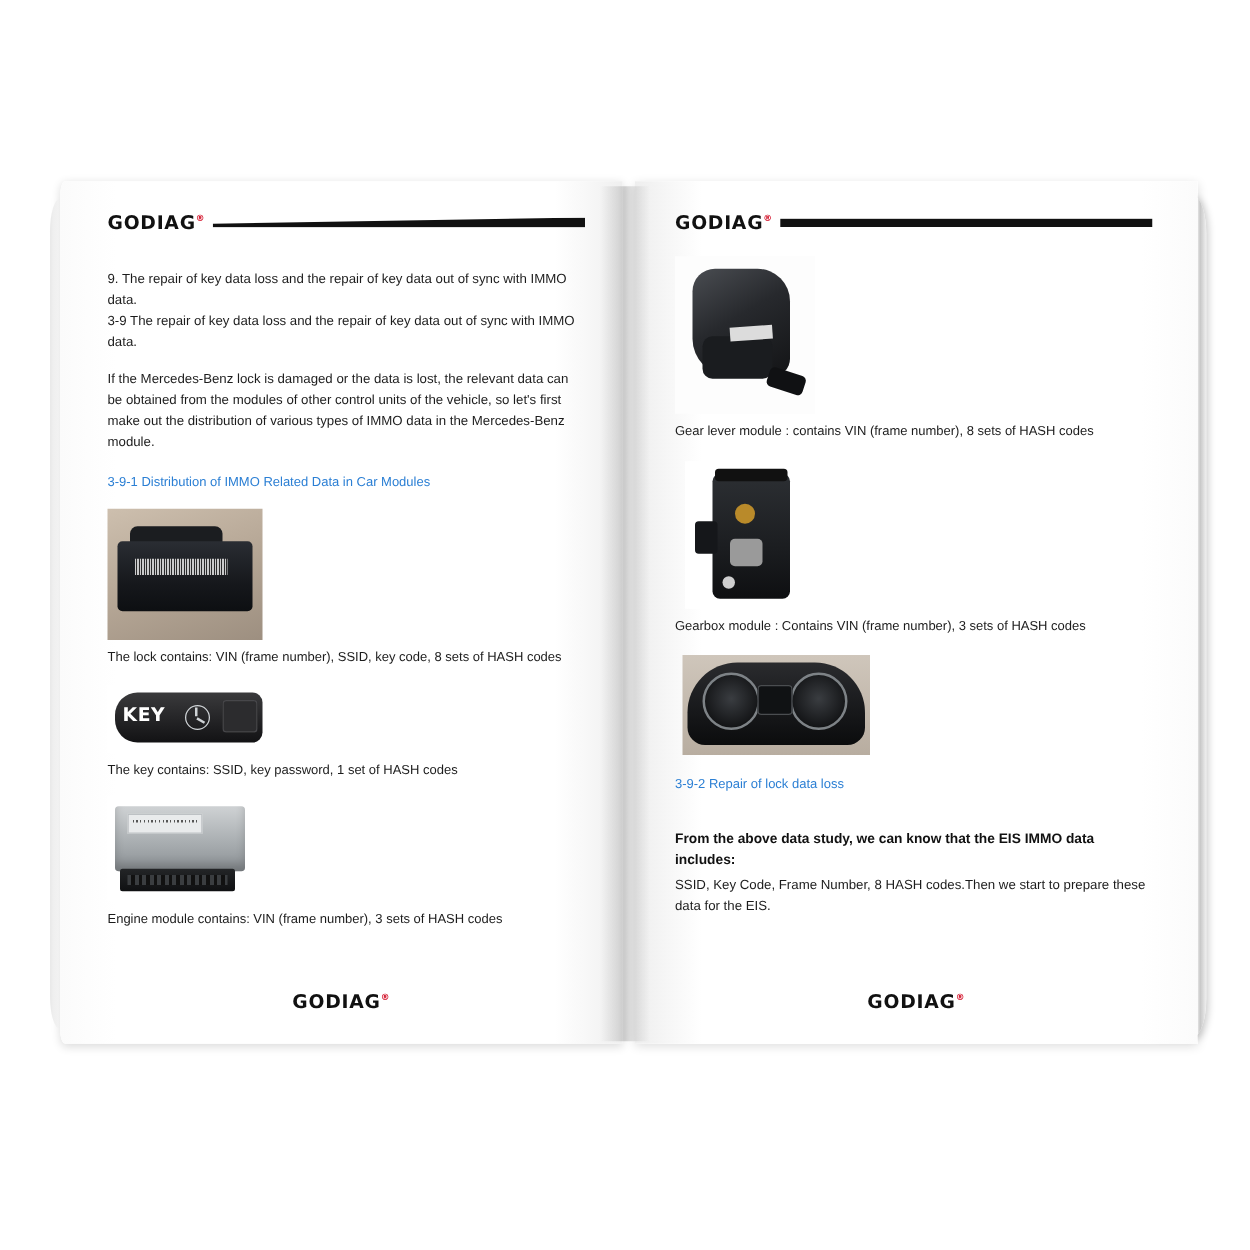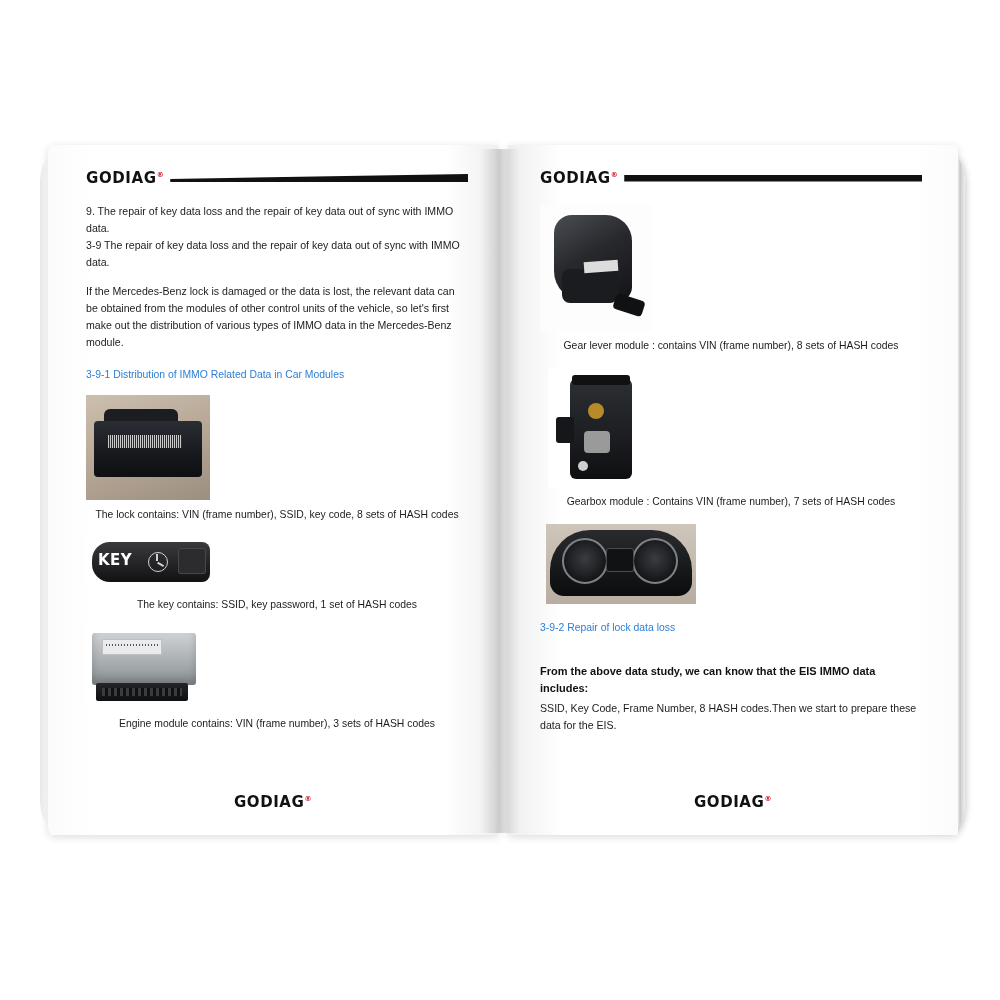--- a/index.html
+++ b/index.html
@@ -126,21 +126,21 @@
   .page.right .hdr-rule {
     clip-path: polygon(0 0, 100% 0, 100% 100%, 0 100%);
     height: 7px;
   }
 
   
   .body-text {
     font-size: 10.6px;
     line-height: 1.62;
     color: #1c1c1c;
-    margin-top: 14px;
+    margin-top: 26px;
   }
   .body-text.tight { margin-top: 9px; }
   .para + .para { margin-top: 11px; }
 
   .section-link {
     color: #2b7fd4;
     font-size: 10.4px;
     margin-top: 16px;
     line-height: 1.5;
   }
@@ -153,21 +153,21 @@
   }
 
   .bold-lead {
     font-weight: 700;
     font-size: 11px;
     line-height: 1.6;
     color: #111;
   }
 
   
-  .fig { margin-top: 12px; text-align: center; }
+  .fig { margin-top: 12px; }
   .fig img, .fig .ph { display: block; }
 
   .ph { position: relative; overflow: hidden; background: #dcdcdc; }
 
   
   .ph-lock {
     width: 124px; height: 105px;
     background: linear-gradient(160deg,#cdbfae 0%, #b8a998 45%, #9d8f80 100%);
   }
   .ph-lock .blk {
@@ -405,21 +405,21 @@
 
         <div class="fig" style="margin-top:14px">
           <div class="ph ph-gbox" style="margin-left:8px">
             <div class="plate"></div>
             <div class="topbar"></div>
             <div class="arm"></div>
             <div class="hole1"></div>
             <div class="hole2"></div>
             <div class="hole3"></div>
           </div>
-          <div class="caption">Gearbox  module :  Contains VIN (frame number), 7 sets of  HASH codes</div>
+          <div class="caption">Gearbox  module :  Contains VIN (frame number), 3 sets of  HASH codes</div>
         </div>
 
         <div class="fig" style="margin-top:14px">
           <div class="ph ph-meter" style="margin-left:6px">
             <div class="shell"></div>
             <div class="dial d1"></div>
             <div class="dial d2"></div>
             <div class="center"></div>
           </div>
         </div>

